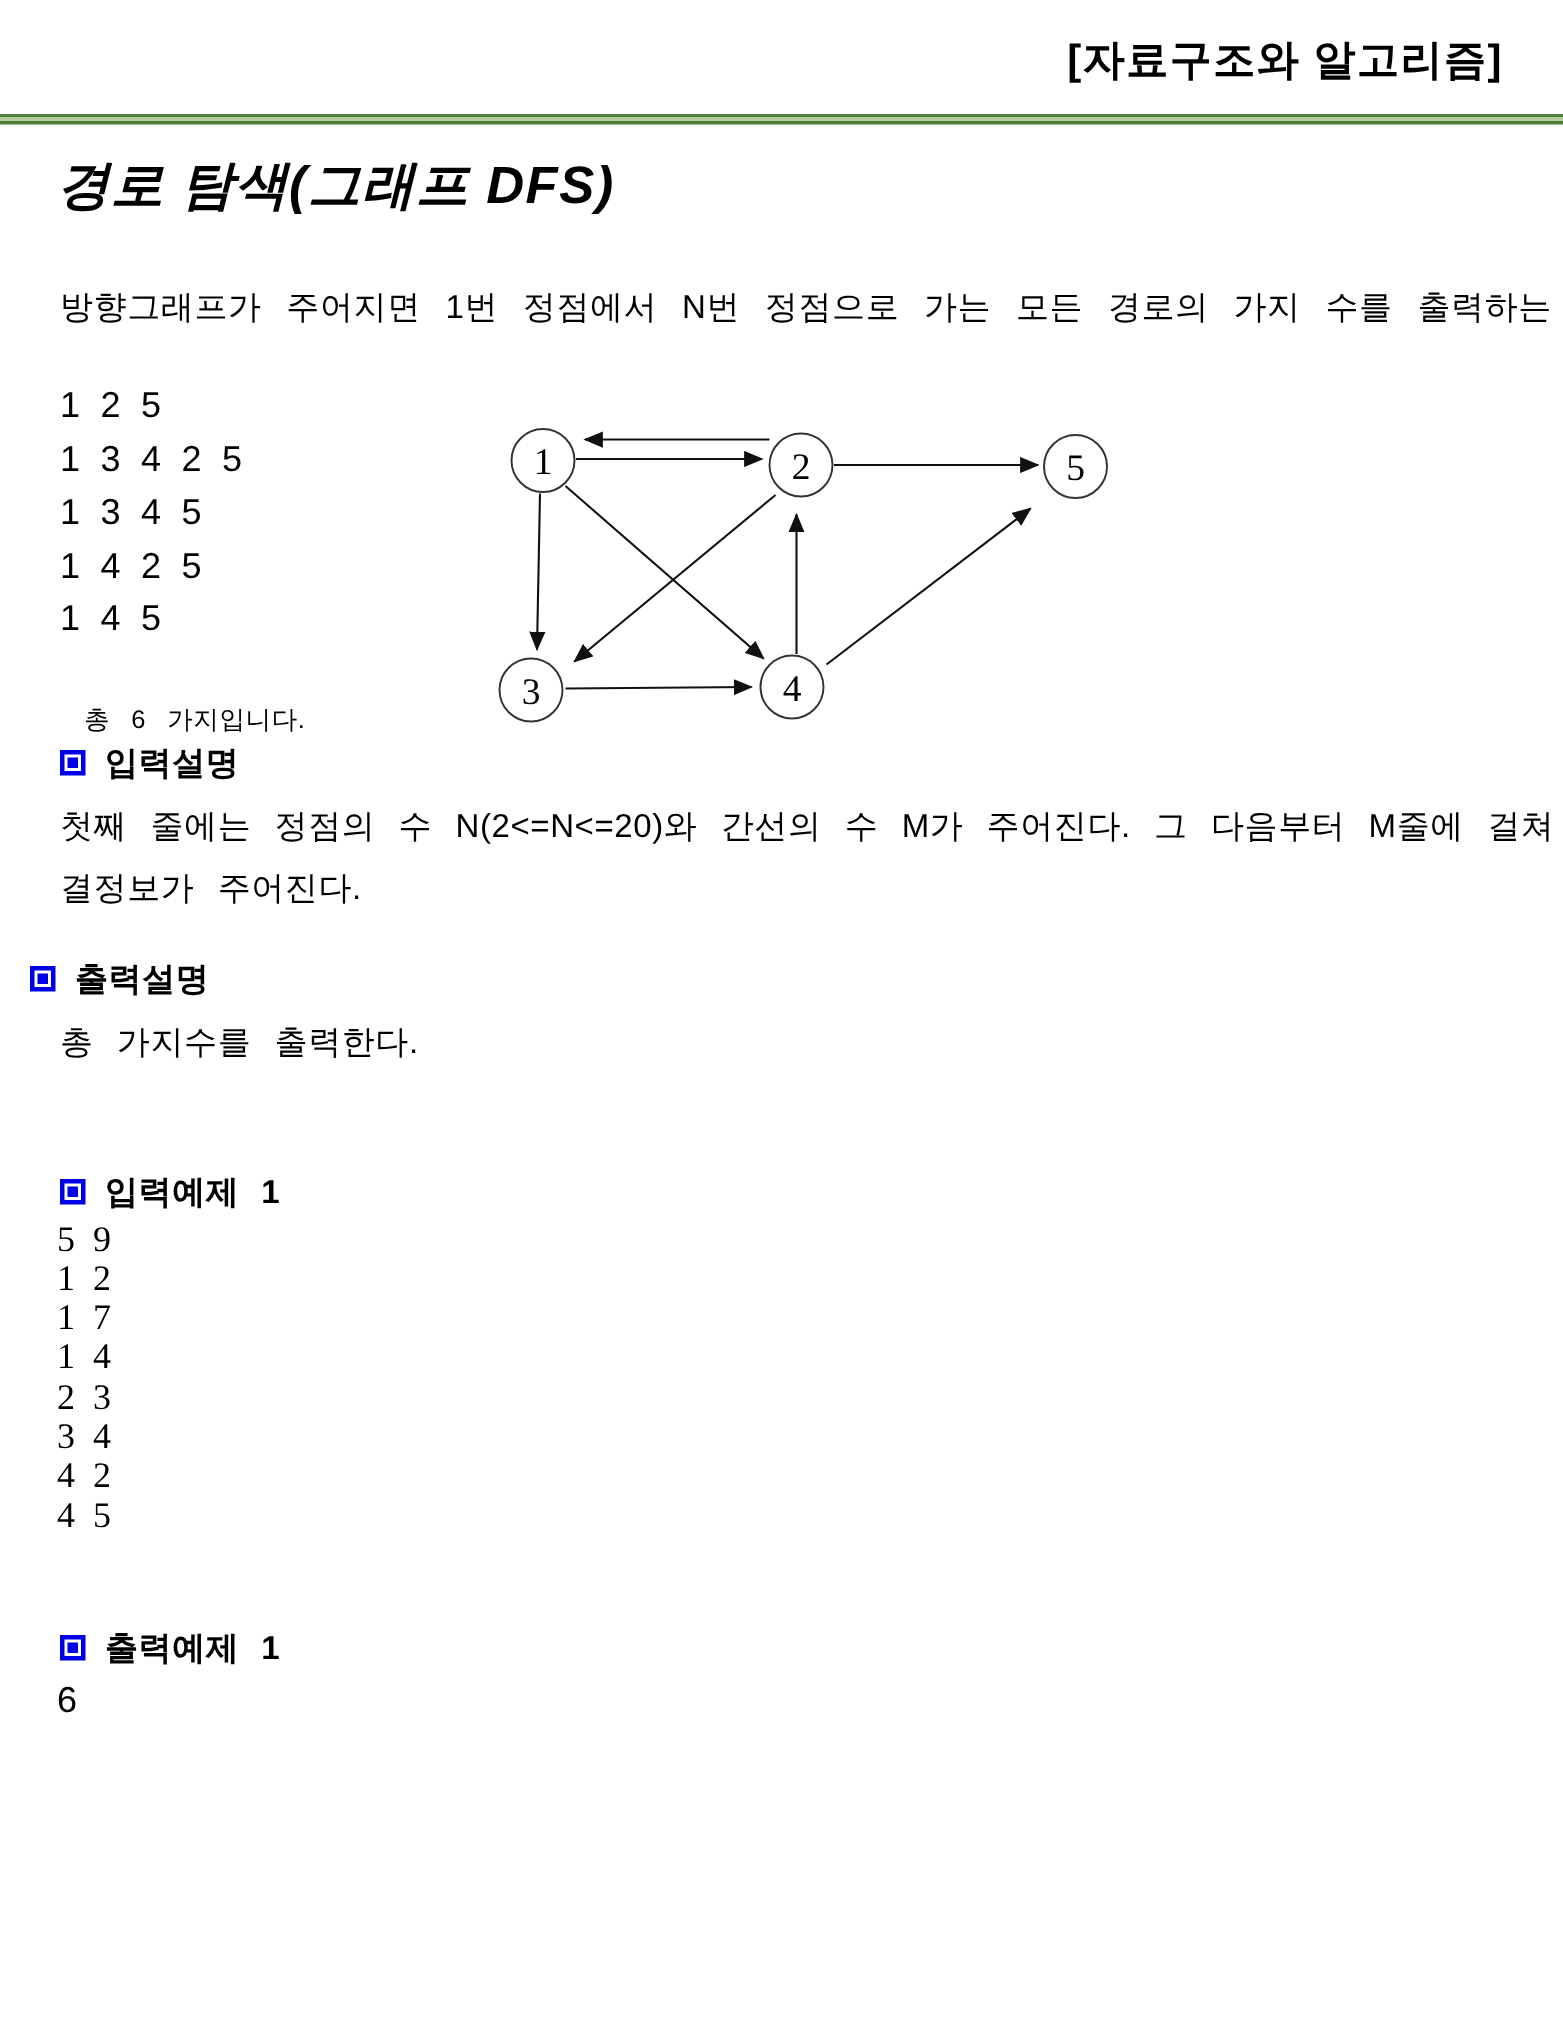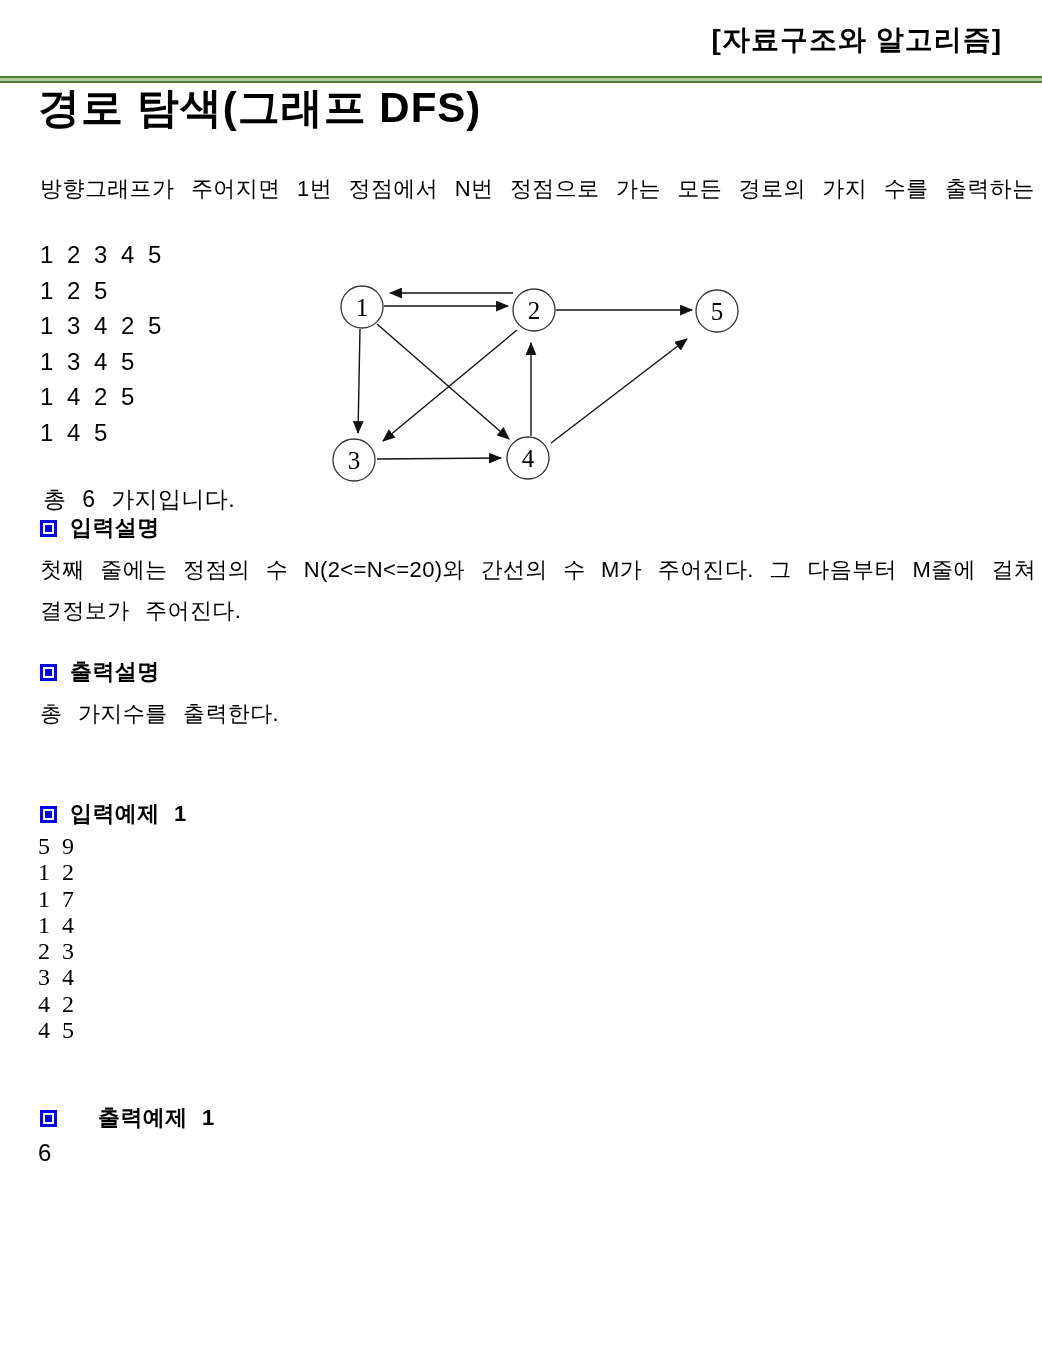--- a/index.html
+++ b/index.html
@@ -26,65 +26,66 @@
     margin-top: 20px;
     width: 100%;
     height: 7px;
     background: linear-gradient(to bottom,
       #4f7d3a 0px, #4f7d3a 2px,
       #b3cc9c 2px, #b3cc9c 5px,
       #4f7d3a 5px, #4f7d3a 7px);
   }
 
   .doc-title {
-    margin: 7px 0 0 38px;
-    font-size: 42px;
+    margin: 23px 0 0 38px;
+    font-size: 35px;
     font-weight: bold;
     letter-spacing: 1px;
     line-height: 36px;
+    font-style: italic;
   }
 
   .problem-para {
     margin: 42px 36px 0 40px;
     font-size: 22px;
     line-height: 41px;
     word-spacing: 10px;
     letter-spacing: 0.4px;
   }
   .problem-para .line { white-space: nowrap; }
 
   .path-list {
     margin: 28px 0 0 40px;
     font-size: 24px;
     line-height: 35.5px;
     word-spacing: 7px;
   }
 
   .total-line {
-    margin: 34px 0 0 43px;
-    font-size: 23px;
+    margin: 34px 0 0 56px;
+    font-size: 17px;
     word-spacing: 9px;
     letter-spacing: 0.4px;
     line-height: 30px;
   }
 
   .section-heading {
     margin-left: 40px;
     display: flex;
     align-items: center;
     font-size: 22px;
     font-weight: bold;
     letter-spacing: 0.4px;
     word-spacing: 8px;
     line-height: 28px;
   }
   .section-heading.h-input-desc   { }
-  .section-heading.h-output-desc  { margin-top: 27px; }
+  .section-heading.h-output-desc  { margin-top: 27px; margin-left: 20px; }
   .section-heading.h-input-ex    { margin-top: 66px; }
-  .section-heading.h-output-ex   { margin-top: 61px; gap: 28px; }
+  .section-heading.h-output-ex   { margin-top: 61px; }
 
   .bullet {
     width: 17px; height: 17px;
     border: 3px solid #0000e8;
     margin-right: 13px;
     display: inline-flex;
     align-items: center;
     justify-content: center;
     flex: 0 0 auto;
   }
@@ -135,21 +136,20 @@
 
 <div class="divider"></div>
 
 <div class="doc-title">경로 탐색(그래프 DFS)</div>
 
 <div class="problem-para">
   <div class="line">방향그래프가 주어지면 1번 정점에서 N번 정점으로 가는 모든 경로의 가지 수를 출력하는 프</div>
 </div>
 
 <div class="path-list">
-  <div>1 2 3 4 5</div>
   <div>1 2 5</div>
   <div>1 3 4 2 5</div>
   <div>1 3 4 5</div>
   <div>1 4 2 5</div>
   <div>1 4 5</div>
 </div>
 
 <div class="total-line">총 6 가지입니다.</div>
 
 <div class="section-heading h-input-desc">

